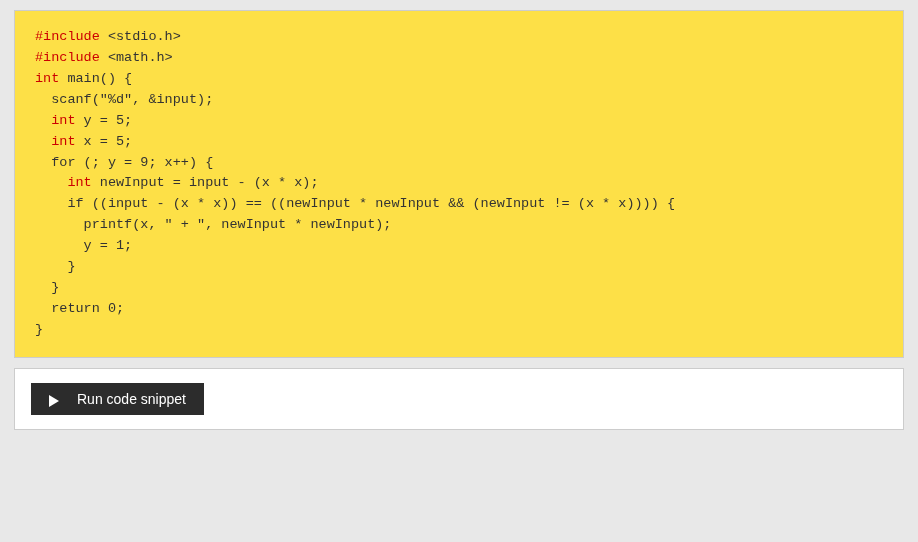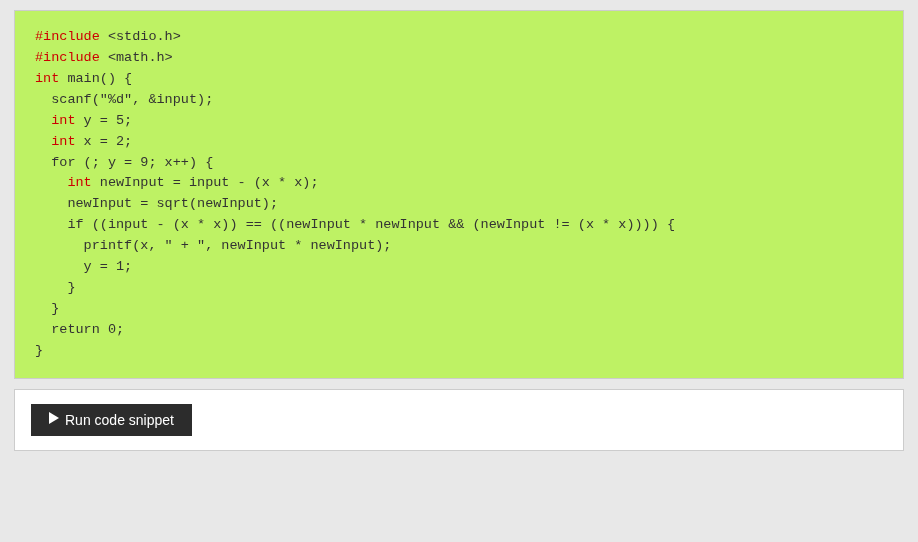--- a/index.html
+++ b/index.html
@@ -13,21 +13,21 @@
       font-family: Arial, sans-serif;
       width: 918px;
       min-height: 542px;
       display: flex;
       flex-direction: column;
       align-items: center;
       padding: 10px;
     }
 
     .code-container {
-      background-color: #bef264;
+      background-color: #fde047;
       border: 1px solid #cccccc;
       width: 890px;
       padding: 16px 20px;
       font-family: 'Courier New', Courier, monospace;
       font-size: 13.5px;
       line-height: 1.55;
       color: #333;
     }
 
     .code-line {
@@ -51,22 +51,22 @@
     }
 
     .run-button {
       background-color: #2c2c2c;
       color: #ffffff;
       border: none;
       padding: 8px 18px;
       font-size: 14px;
       cursor: pointer;
       display: flex;
-      align-items: flex-start;
-      gap: 6px;
+      align-items: flex-end;
+      gap: 18px;
       font-family: Arial, sans-serif;
     }
 
     .play-icon {
       display: inline-block;
       width: 0;
       height: 0;
       border-top: 6px solid transparent;
       border-bottom: 6px solid transparent;
       border-left: 10px solid #ffffff;
@@ -74,24 +74,23 @@
   </style>
 </head>
 <body>
 
 <div class="code-container">
   <span class="code-line"><span class="kw">#include</span><span> &lt;stdio.h&gt;</span></span>
   <span class="code-line"><span class="kw">#include</span><span> &lt;math.h&gt;</span></span>
   <span class="code-line"><span class="kw">int</span><span> main() {</span></span>
   <span class="code-line">  <span>scanf("%d", &amp;input);</span></span>
   <span class="code-line">  <span class="kw">int</span><span> y = 5;</span></span>
-  <span class="code-line">  <span class="kw">int</span><span> x = 2;</span></span>
+  <span class="code-line">  <span class="kw">int</span><span> x = 5;</span></span>
   <span class="code-line">  <span>for (; y = 9; x++) {</span></span>
   <span class="code-line">    <span class="kw">int</span><span> newInput = input - (x * x);</span></span>
-  <span class="code-line">    <span>newInput = sqrt(newInput);</span></span>
   <span class="code-line">    <span>if ((input - (x * x)) == ((newInput * newInput &amp;&amp; (newInput != (x * x)))) {</span></span>
   <span class="code-line">      <span>printf(x, " + ", newInput * newInput);</span></span>
   <span class="code-line">      <span>y = 1;</span></span>
   <span class="code-line">    <span>}</span></span>
   <span class="code-line">  <span>}</span></span>
   <span class="code-line">  <span>return 0;</span></span>
   <span class="code-line"><span>}</span></span>
 </div>
 
 <div class="run-container">

